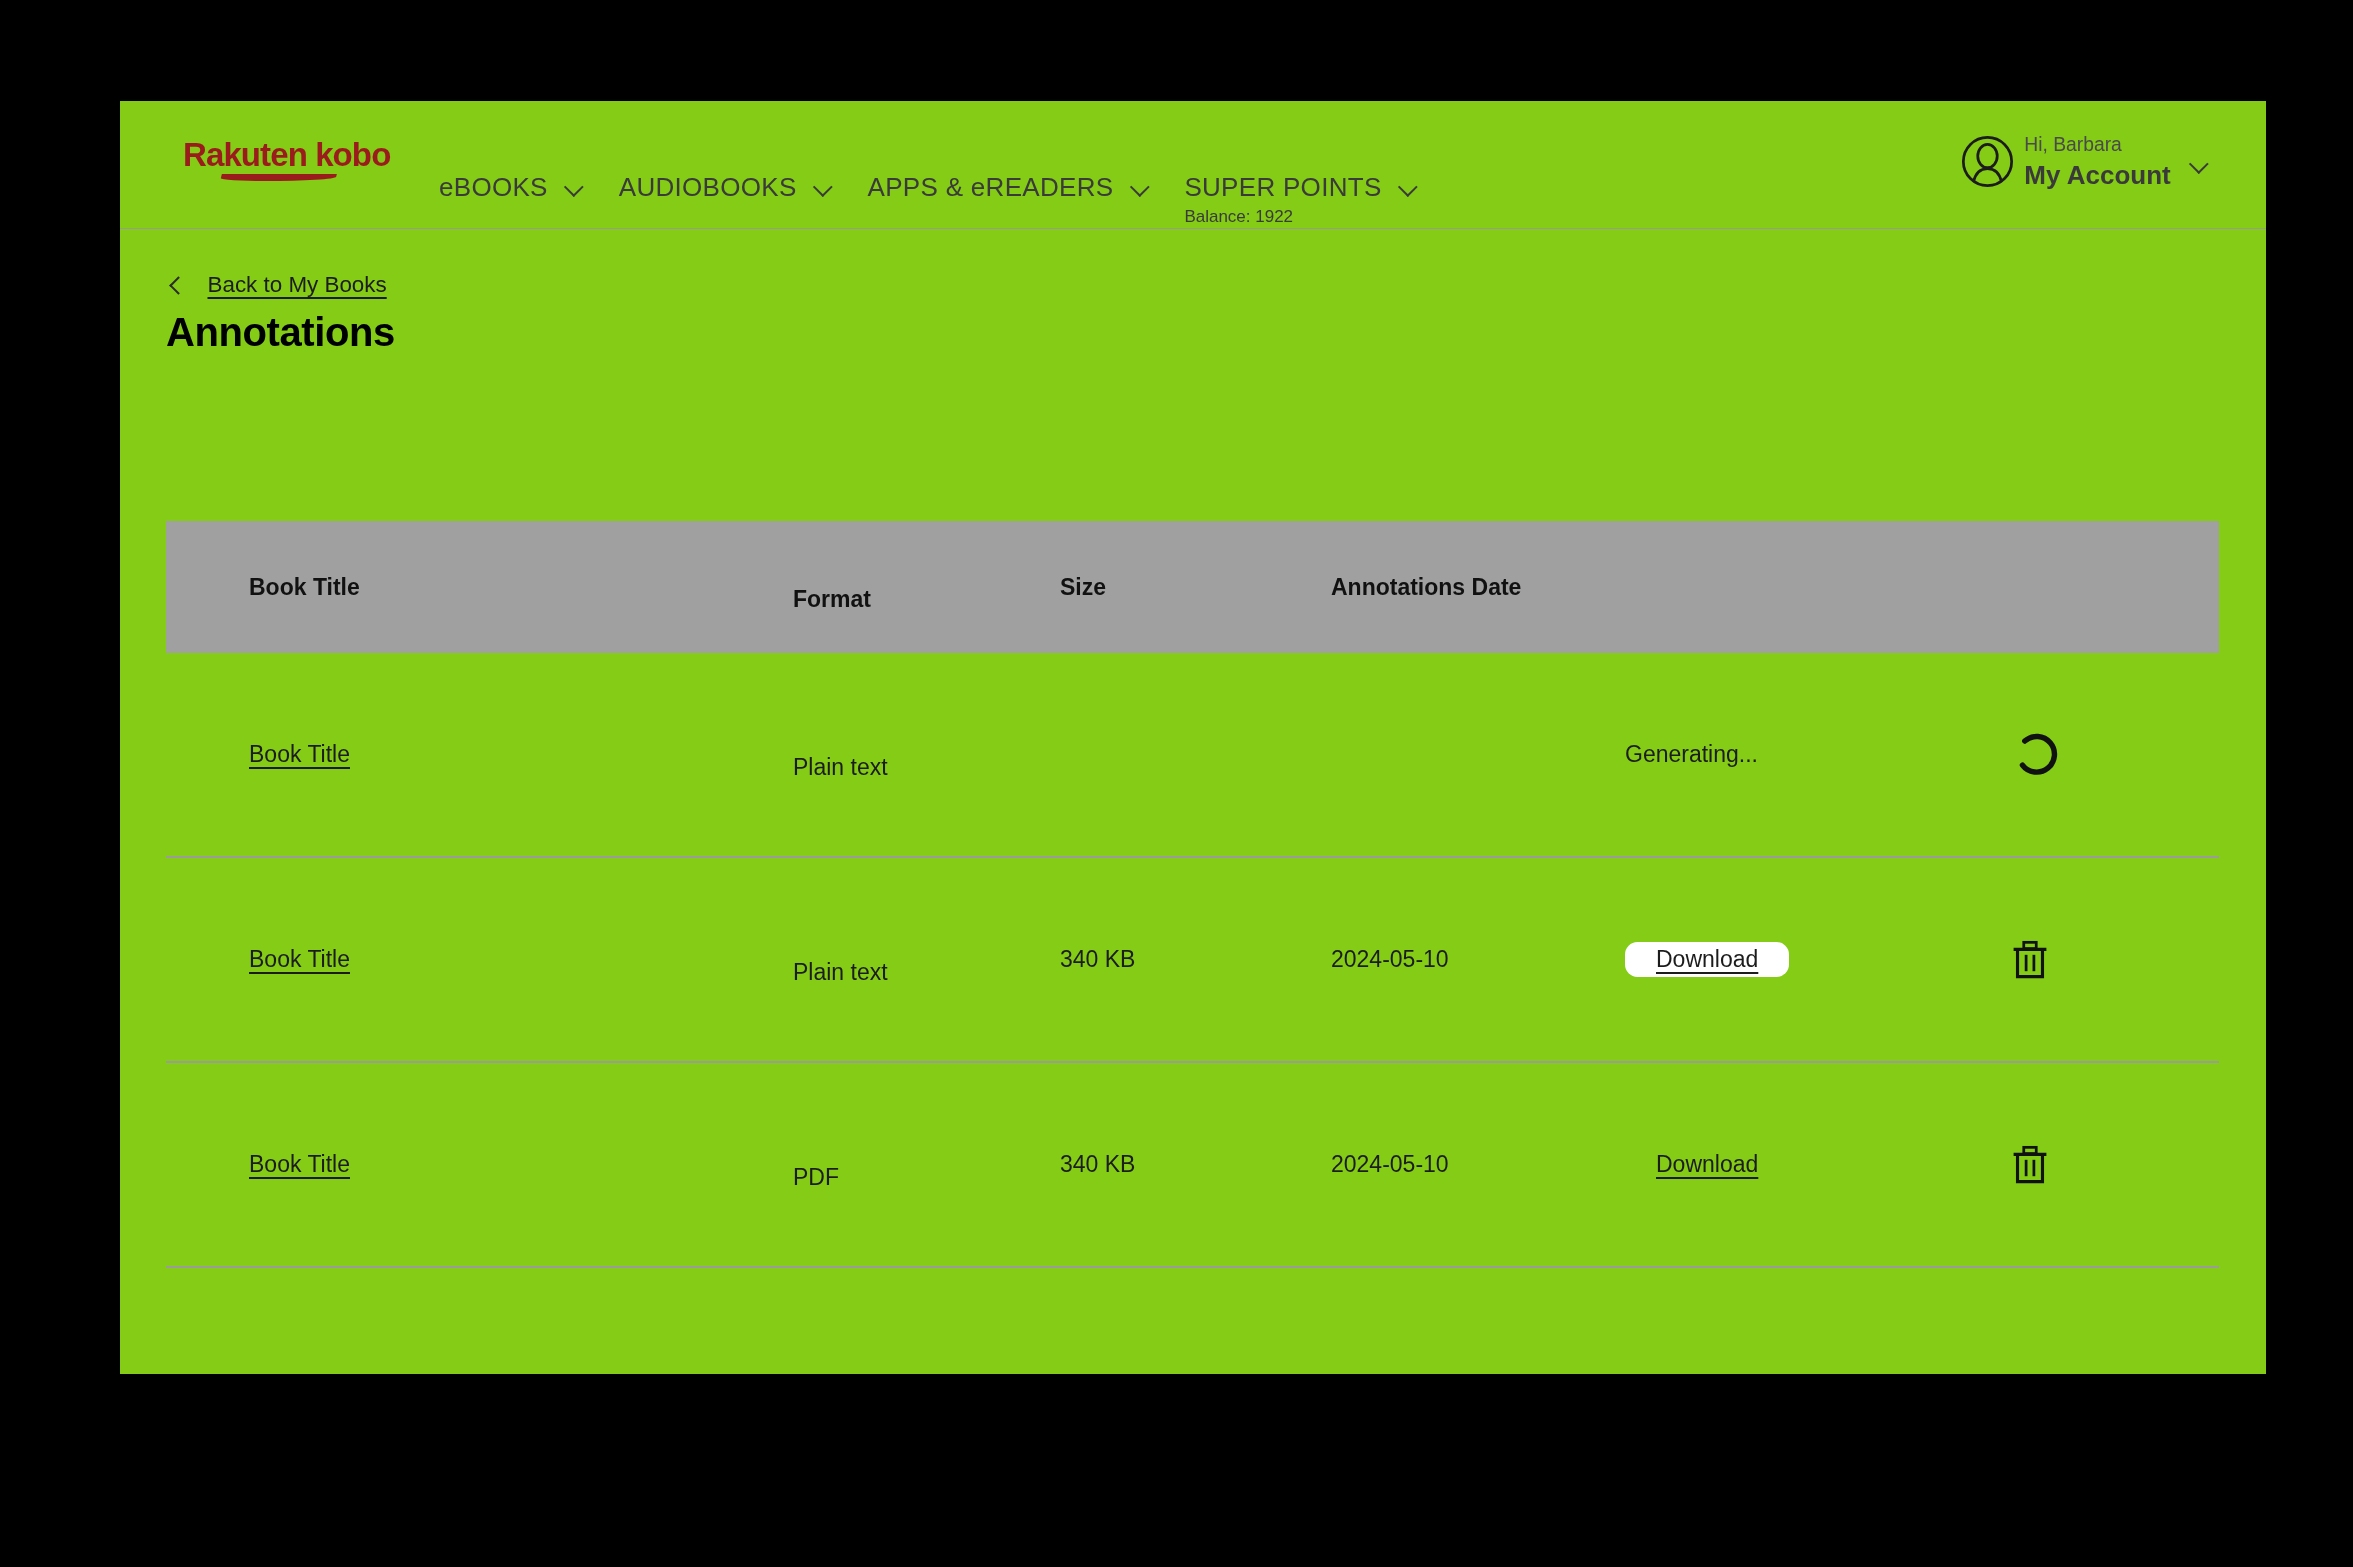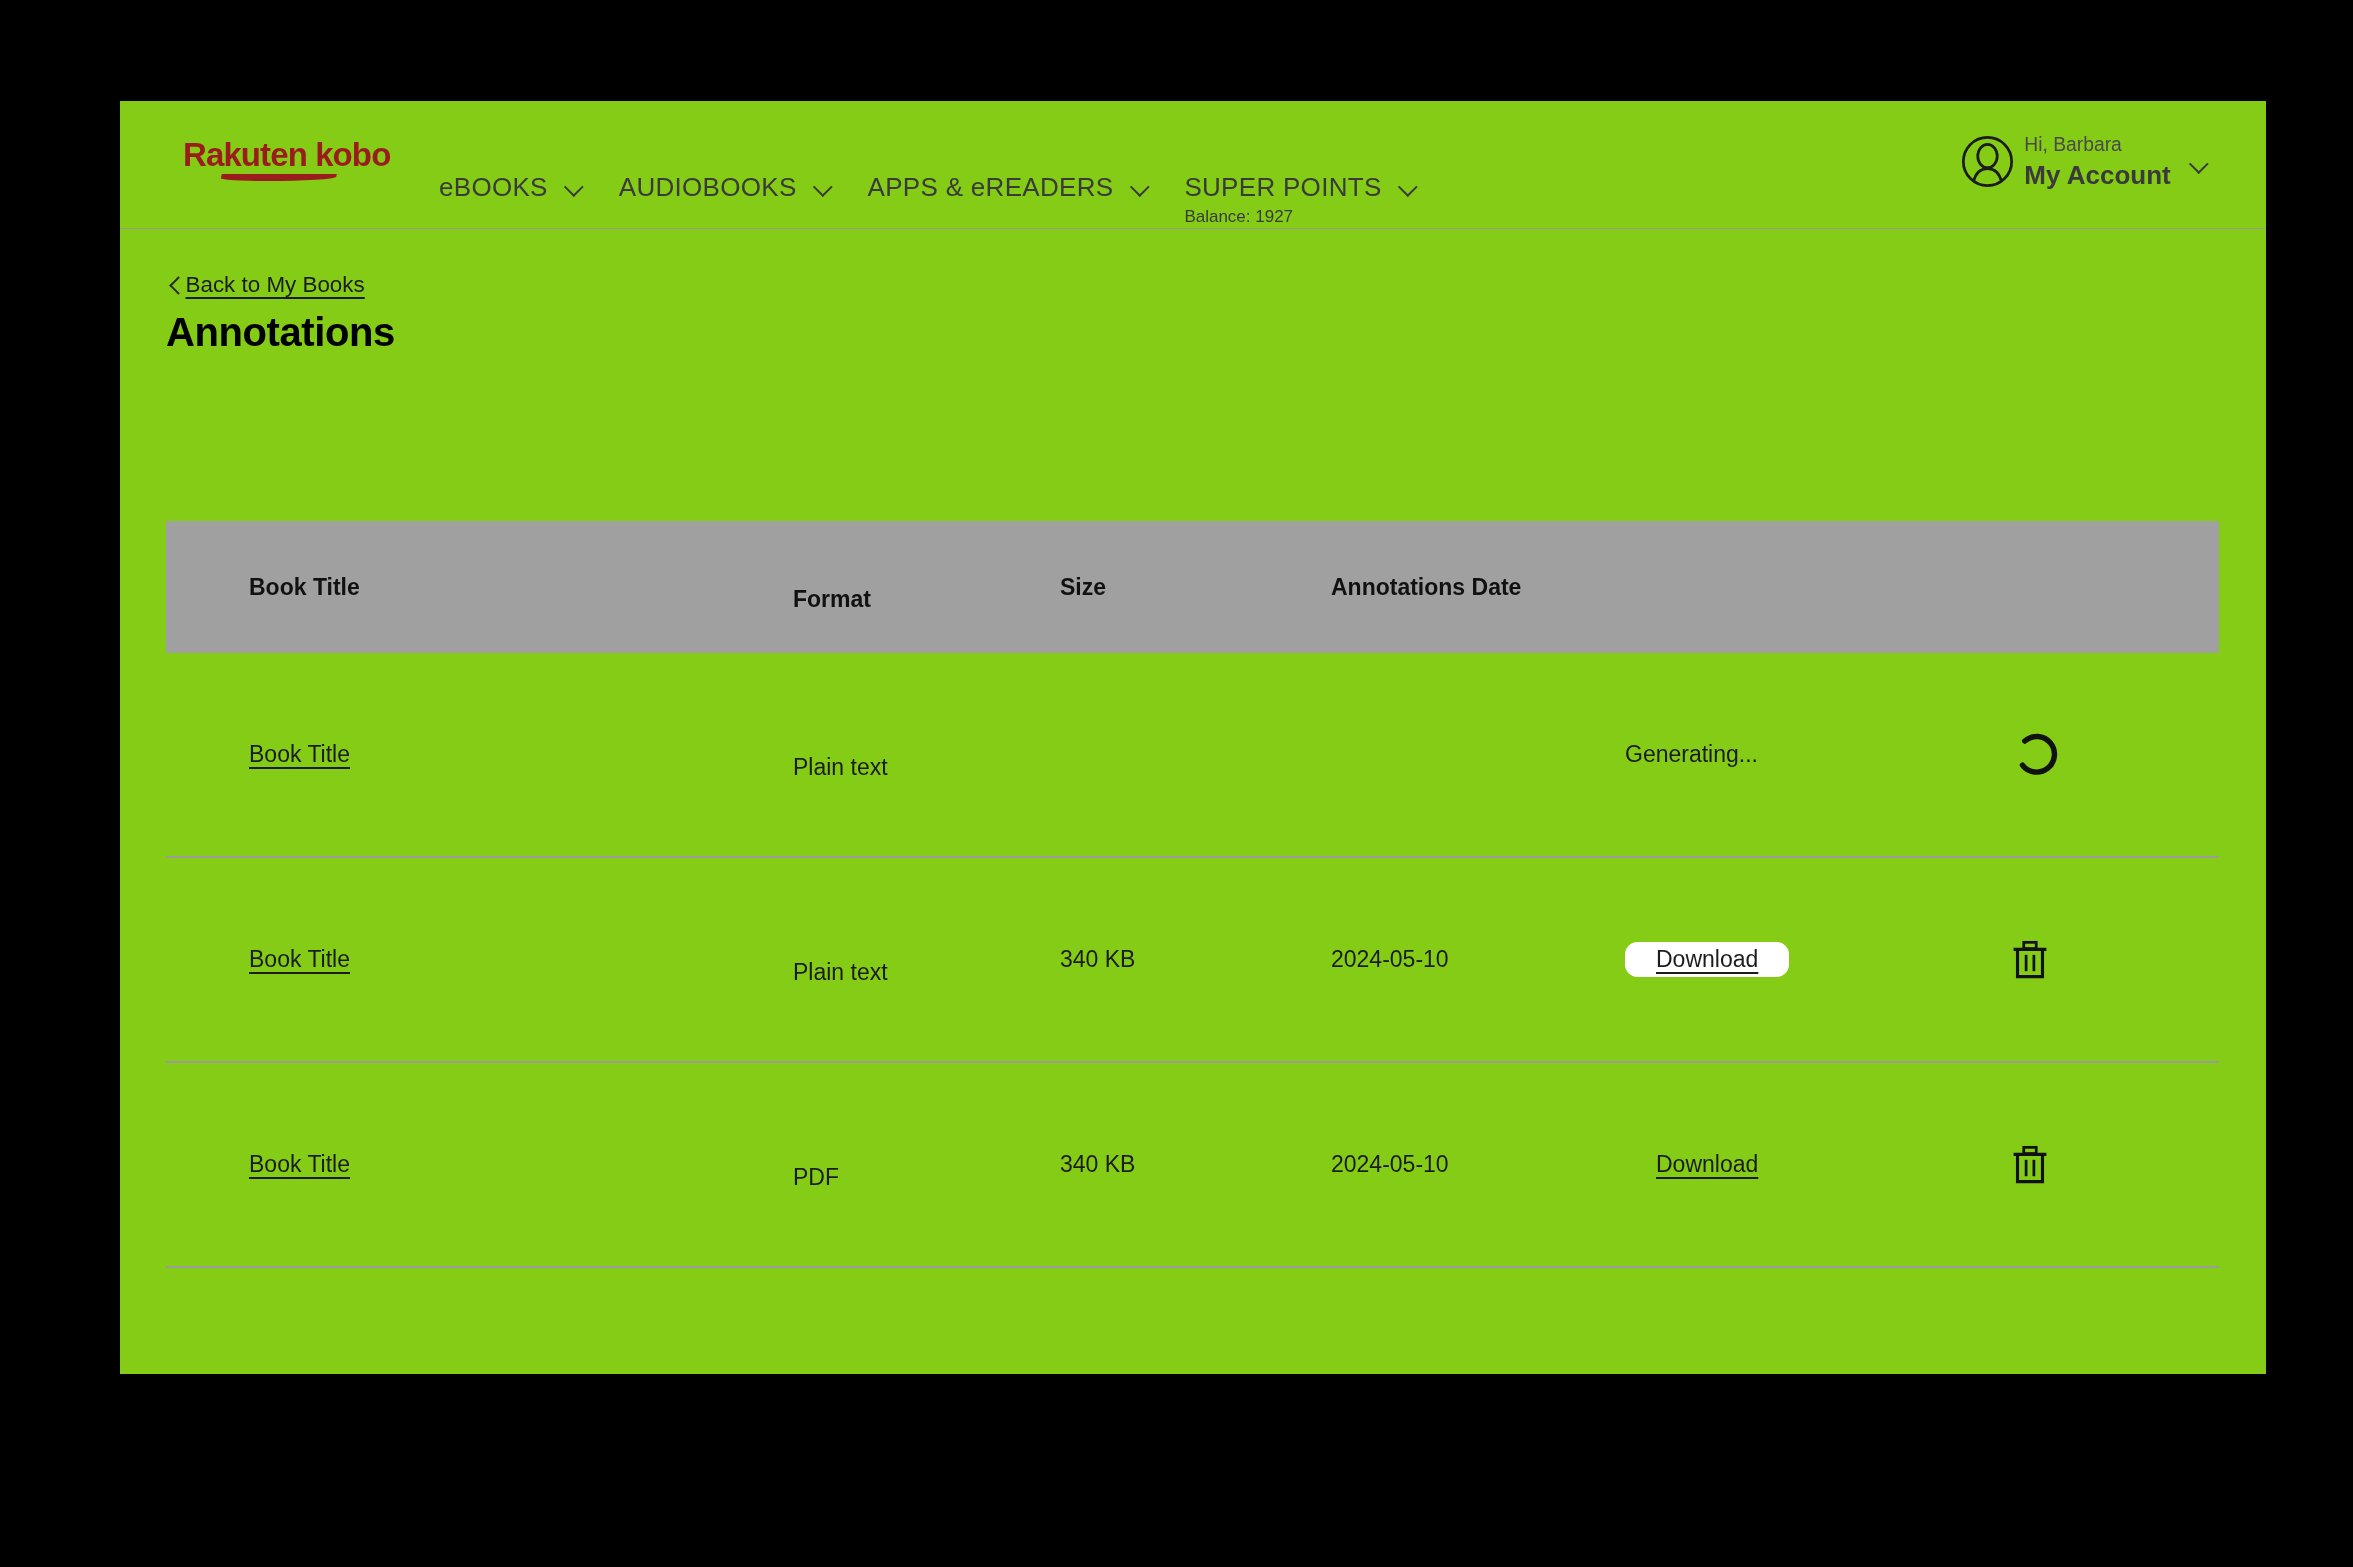--- a/index.html
+++ b/index.html
@@ -145,21 +145,21 @@
 
   
   #page-body { position: relative; padding: 0 0 0 0; }
 
   #back-link-row {
     position: absolute;
     left: 48px;
     top: 43px;
     display: flex;
     align-items: center;
-    gap: 2px;
+    gap: 24px;
     cursor: pointer;
   }
   #back-chevron {
     width: 15.5px;
     height: 15.5px;
     position: relative;
   }
   #back-chevron::before {
     content: "";
     position: absolute;
@@ -298,21 +298,21 @@
       </div>
 
       <div class="nav-item">
         <span class="nav-label">APPS &amp; eREADERS</span>
         <span class="chev"></span>
       </div>
 
       <div class="nav-item">
         <span class="nav-label">SUPER POINTS</span>
         <span class="chev"></span>
-        <span class="nav-sub">Balance: 1927</span>
+        <span class="nav-sub">Balance: 1922</span>
       </div>
 
     </div>
 
     <div id="account-area">
       <svg id="avatar-icon" viewBox="0 0 68 68">
         <circle cx="34" cy="34" r="31" fill="none" stroke="#1c1c1c" stroke-width="3.5"></circle>
         <ellipse cx="34" cy="27" rx="12.5" ry="15" fill="none" stroke="#1c1c1c" stroke-width="3.5"></ellipse>
         <path d="M16 60 C19 47, 27 43, 34 43 C41 43, 49 47, 52 60" fill="none" stroke="#1c1c1c" stroke-width="3.5"></path>
       </svg>

